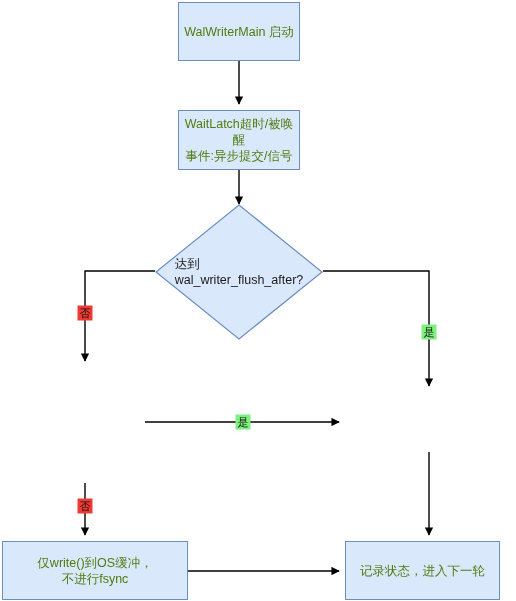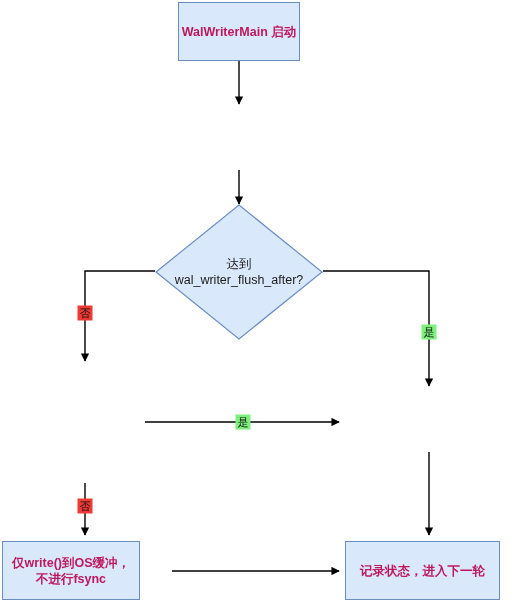--- a/index.html
+++ b/index.html
@@ -35,24 +35,23 @@
     justify-content: center;
     text-align: center;
   }
   .box {
     background: #dae8fc;
     border: 1px solid #6c8ebf;
   }
   .box .node-text {
     font-size: 12.5px;
     line-height: 16px;
-    color: #be185d;
+    color: #4d7c0f;
     letter-spacing: 0;
     white-space: pre-line;
-    font-weight: bold;
   }
   .diamond-wrap {
     position: absolute;
   }
   .diamond-shape {
     position: absolute;
     left: 0;
     top: 0;
     width: 100%;
     height: 100%;
@@ -63,21 +62,20 @@
     top: 0;
     width: 100%;
     height: 100%;
     display: flex;
     align-items: center;
     justify-content: center;
     font-size: 12.5px;
     line-height: 16px;
     color: #1a1a1a;
     white-space: pre-line;
-    text-align: center;
   }
 
   
   .edge-label {
     position: absolute;
     font-size: 11px;
     line-height: 13px;
     padding: 1px 2px;
     color: #1a1a1a;
     white-space: nowrap;
@@ -135,32 +133,36 @@
 
     <g>
       <path d="M 172 571 L 339 571" stroke="#000000" stroke-width="1.4" fill="none" marker-end="url(#arrow)"></path>
     </g>
   </svg>
 
   <div class="node box" style="left:178px; top:2px; width:122px; height:59px;">
     <span class="node-text">WalWriterMain 启动</span>
   </div>
 
+  <div class="node box" style="left:178px; top:110px; width:122px; height:60px;">
+    <span class="node-text">WaitLatch超时/被唤醒
+事件:异步提交/信号</span>
+  </div>
 
   <div class="diamond-wrap" style="left:155px; top:204px; width:168px; height:136px;">
     <svg class="diamond-shape" viewBox="0 0 168 136" preserveAspectRatio="none" xmlns="http://www.w3.org/2000/svg">
       <polygon points="84,1 167,68 84,135 1,68" fill="#dae8fc" stroke="#6c8ebf" stroke-width="1.2"></polygon>
     </svg>
     <div class="diamond-label">达到
 wal_writer_flush_after?</div>
   </div>
 
 
 
-  <div class="node box" style="left:2px; top:541px; width:138px; height:59px;">
+  <div class="node box" style="left:2px; top:541px; width:186px; height:59px;">
     <span class="node-text">仅write()到OS缓冲，
 不进行fsync</span>
   </div>
 
   <div class="node box" style="left:345px; top:541px; width:155px; height:59px;">
     <span class="node-text">记录状态，进入下一轮</span>
   </div>
 
   <div class="edge-label label-no" style="left:85px; top:313px;">否</div>
 

